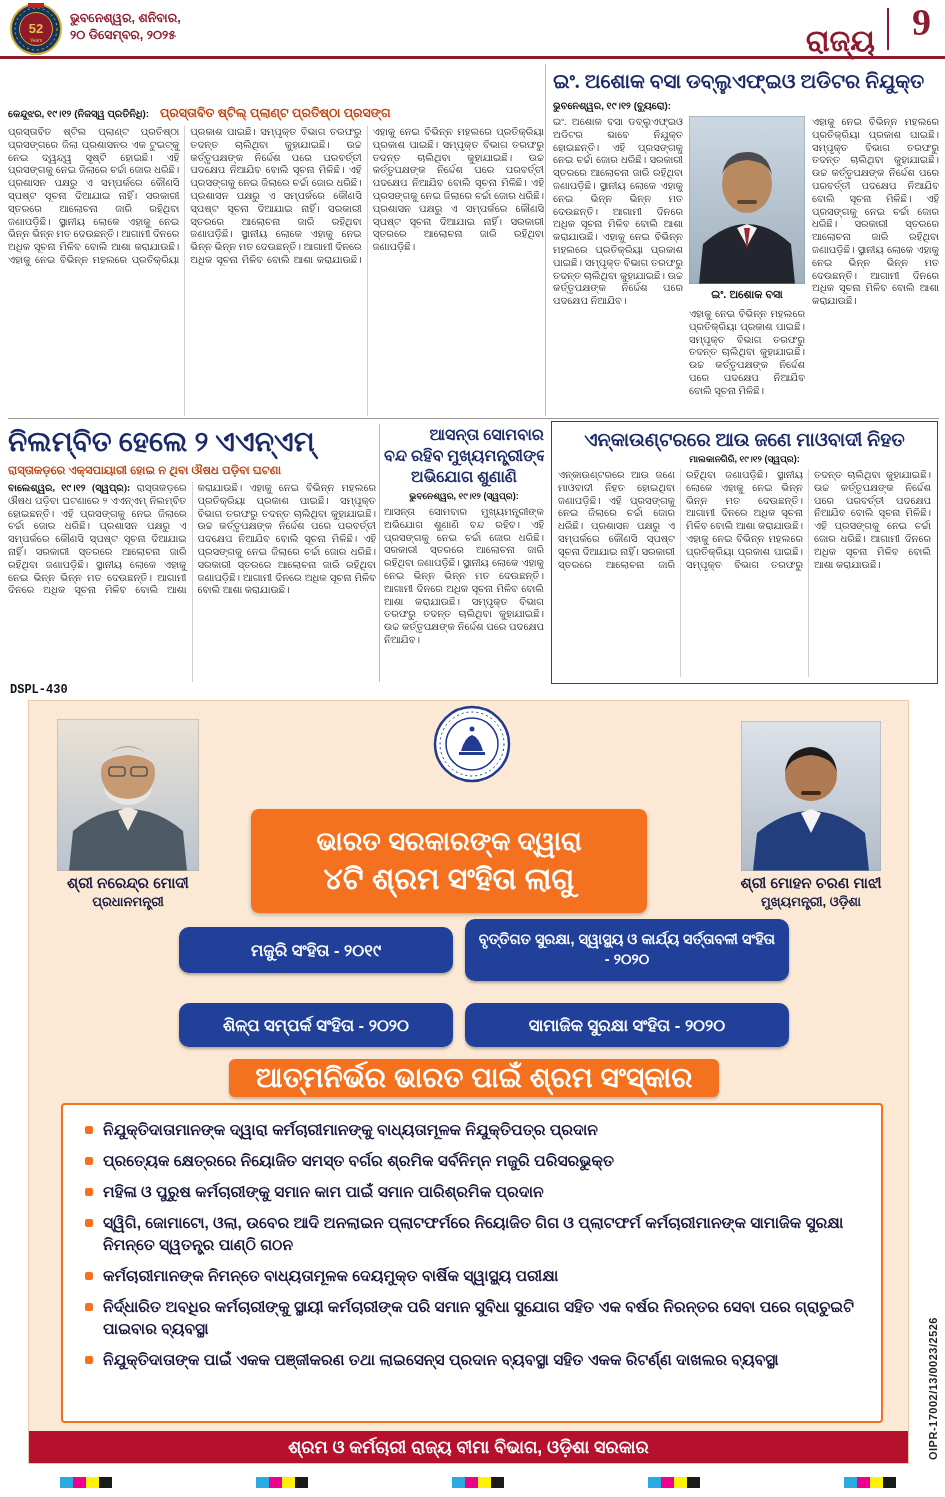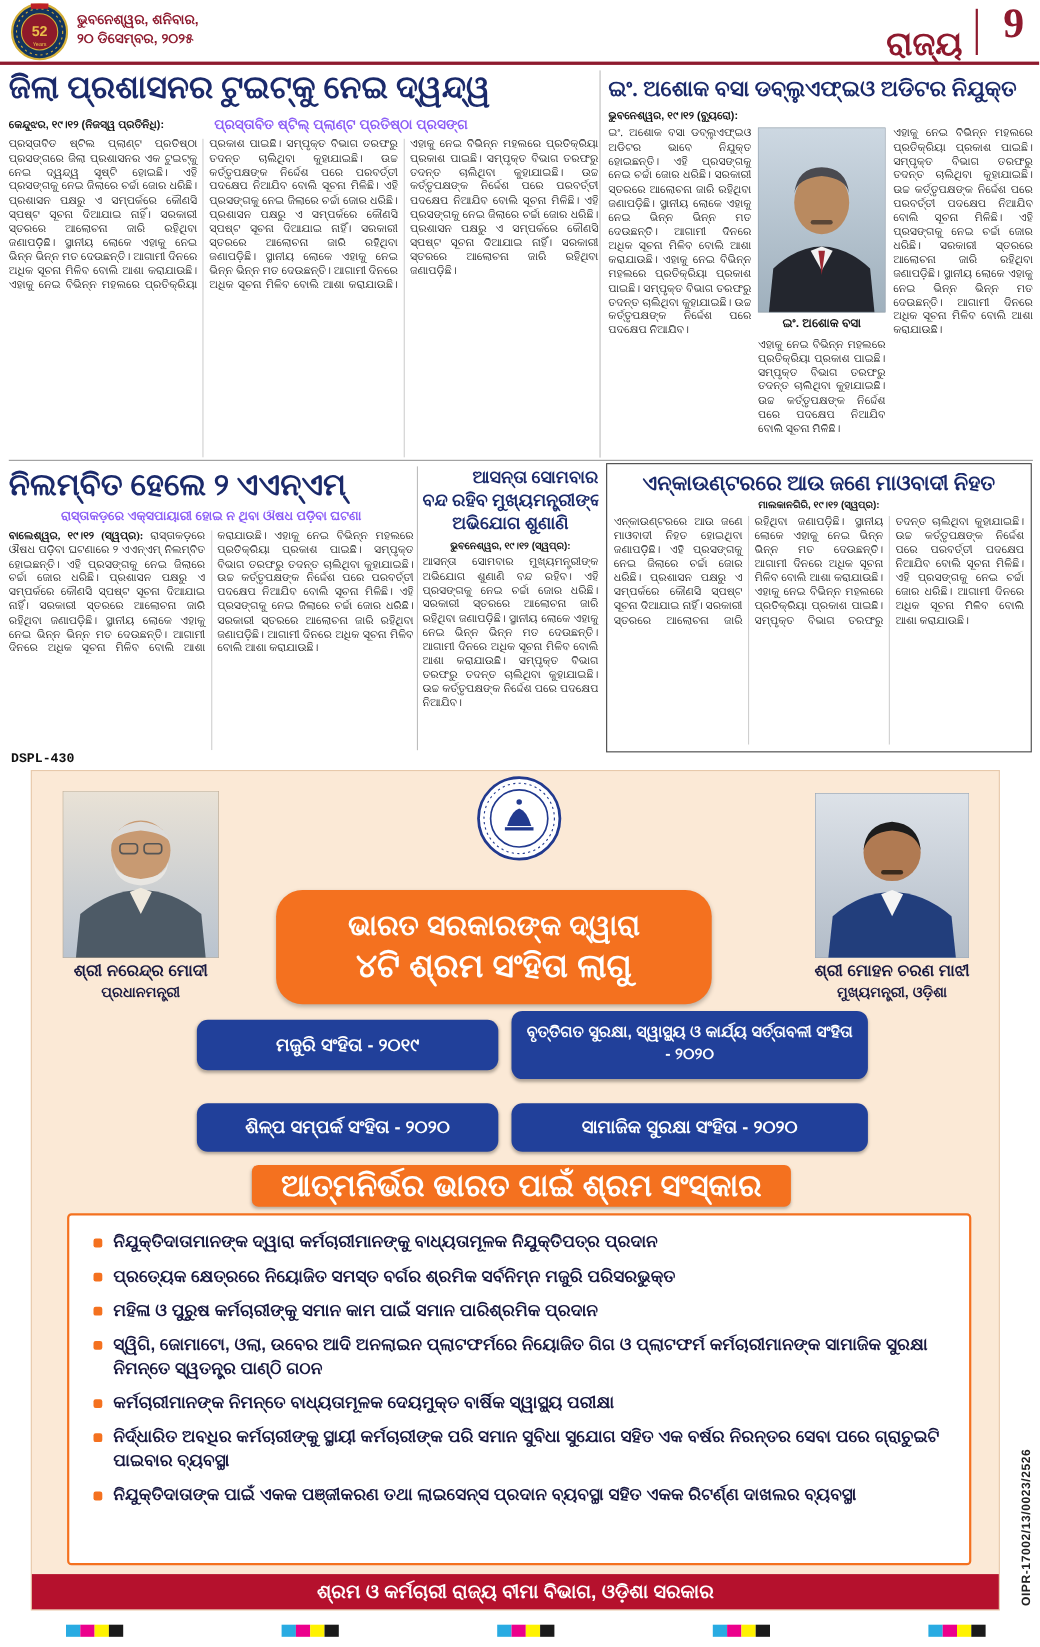--- a/index.html
+++ b/index.html
@@ -10,35 +10,35 @@
   
   .mast-dates{left:70px;top:10px;font-size:12.5px;line-height:17px;font-weight:bold;color:#8e1a2e;}
   .mast-section{right:70px;top:24px;font-size:30px;font-weight:bold;color:#8e1a2e;font-family:"Liberation Serif",serif;}
   .mast-div{right:56px;top:8px;width:2px;height:42px;background:#8e1a2e;}
   .mast-page{right:14px;top:0px;font-size:38px;font-weight:bold;color:#8e1a2e;font-family:"Liberation Serif",serif;}
   .mast-rule{left:0;top:56px;width:945px;height:3px;background:#8e1a2e;}
 
   
   .hl{font-weight:bold;color:#1b2a6b;font-family:"Liberation Serif",serif;white-space:nowrap;overflow:hidden;}
   .dateline{font-weight:bold;font-size:9.8px;color:#111;}
-  .subhead{font-weight:bold;font-size:12.5px;color:#8b5cf6;text-align:center;white-space:nowrap;overflow:hidden;}
+  .subhead{font-weight:bold;font-size:12.5px;color:#c2410c;white-space:nowrap;overflow:hidden;}
   .body-text{font-size:10px;line-height:12.8px;text-align:justify;color:#1d1d1d;overflow:hidden;
              font-family:"Liberation Serif",serif;}
   .cols3{column-count:3;column-gap:11px;column-rule:1px solid #cfcfcf;}
   .cols2{column-count:2;column-gap:11px;column-rule:1px solid #cfcfcf;}
   .hline{background:#9a9a9a;height:1px;}
   .vline{background:#bdbdbd;width:1px;}
   .photo-caption{font-weight:bold;font-size:11px;text-align:center;color:#111;}
   .maoist-box{border:1.5px solid #444;background:#fff;}
 
   
   .dspl{left:10px;top:683px;font-size:12px;font-weight:bold;color:#111;font-family:Liberation Mono, monospace;}
   .adbox{left:28px;top:700px;width:879px;height:762px;background:#fbe9d6;border:1px solid #e7c9ab;}
   .adbox .abs{position:absolute;}
-  .ad-title{background:#f4711f;border-radius:24px;color:#fff;text-align:center;
+  .ad-title{background:#f4711f;border-radius:8px;color:#fff;text-align:center;
             display:flex;flex-direction:column;justify-content:center;box-shadow:0 2px 4px rgba(0,0,0,.25);}
   .ad-title .l1{font-size:26px;font-weight:bold;line-height:36px;}
   .ad-title .l2{font-size:30px;font-weight:bold;line-height:40px;}
   .code-box{background:#21409a;border-radius:10px;color:#fff;font-weight:bold;text-align:center;
             display:flex;align-items:center;justify-content:center;padding:3px 10px;box-sizing:border-box;
             box-shadow:0 2px 3px rgba(0,0,0,.3);font-size:16.5px;line-height:1.35;}
   .code-box.small{font-size:14.5px;}
   .reform-title{background:#f4711f;border-radius:6px;color:#fff;font-weight:bold;font-size:28px;
                 display:flex;align-items:center;justify-content:center;box-shadow:0 2px 3px rgba(0,0,0,.25);}
   .reform-box{background:#ffffff;border:2px solid #f4711f;border-radius:4px;box-sizing:border-box;padding:14px 22px;}
@@ -77,21 +77,20 @@
   </div>
   <div class="abs mast-dates">
     <div>ଭୁବନେଶ୍ୱର, ଶନିବାର,</div>
     <div>୨୦ ଡିସେମ୍ବର, ୨୦୨୫</div>
   </div>
   <div class="abs mast-section">ରାଜ୍ୟ</div>
   <div class="abs mast-div"></div>
   <div class="abs mast-page">9</div>
   <div class="abs mast-rule"></div>
 
-  <div class="abs hl" style="left:8px;top:62px;width:536px;font-size:29px;line-height:36px;">ଜିଲା ପ୍ରଶାସନର ଟୁଇଟ୍‌କୁ ନେଇ ଦ୍ୱନ୍ଦ୍ୱ</div>
   <div class="abs dateline" style="left:8px;top:108px;width:150px;white-space:nowrap;overflow:hidden;">କେନ୍ଦୁଝର, ୧୯।୧୨ (ନିଜସ୍ୱ ପ୍ରତିନିଧି):</div>
   <div class="abs subhead" style="left:160px;top:106px;width:300px;">ପ୍ରସ୍ତାବିତ ଷ୍ଟିଲ୍ ପ୍ଲାଣ୍ଟ ପ୍ରତିଷ୍ଠା ପ୍ରସଙ୍ଗ</div>
   <div class="abs body-text cols3" style="left:8px;top:126px;width:536px;height:290px;">ପ୍ରସ୍ତାବିତ ଷ୍ଟିଲ ପ୍ଲାଣ୍ଟ ପ୍ରତିଷ୍ଠା ପ୍ରସଙ୍ଗରେ ଜିଲା ପ୍ରଶାସନର ଏକ ଟୁଇଟ୍‌କୁ ନେଇ ଦ୍ୱନ୍ଦ୍ୱ ସୃଷ୍ଟି ହୋଇଛି। ଏହି ପ୍ରସଙ୍ଗକୁ ନେଇ ଜିଲାରେ ଚର୍ଚ୍ଚା ଜୋର ଧରିଛି। ପ୍ରଶାସନ ପକ୍ଷରୁ ଏ ସମ୍ପର୍କରେ କୌଣସି ସ୍ପଷ୍ଟ ସୂଚନା ଦିଆଯାଇ ନାହିଁ। ସରକାରୀ ସ୍ତରରେ ଆଲୋଚନା ଜାରି ରହିଥିବା ଜଣାପଡ଼ିଛି। ସ୍ଥାନୀୟ ଲୋକେ ଏହାକୁ ନେଇ ଭିନ୍ନ ଭିନ୍ନ ମତ ଦେଉଛନ୍ତି। ଆଗାମୀ ଦିନରେ ଅଧିକ ସୂଚନା ମିଳିବ ବୋଲି ଆଶା କରାଯାଉଛି। ଏହାକୁ ନେଇ ବିଭିନ୍ନ ମହଲରେ ପ୍ରତିକ୍ରିୟା ପ୍ରକାଶ ପାଇଛି। ସମ୍ପୃକ୍ତ ବିଭାଗ ତରଫରୁ ତଦନ୍ତ ଚାଲିଥିବା କୁହାଯାଇଛି। ଉଚ୍ଚ କର୍ତ୍ତୃପକ୍ଷଙ୍କ ନିର୍ଦ୍ଦେଶ ପରେ ପରବର୍ତ୍ତୀ ପଦକ୍ଷେପ ନିଆଯିବ ବୋଲି ସୂଚନା ମିଳିଛି। ଏହି ପ୍ରସଙ୍ଗକୁ ନେଇ ଜିଲାରେ ଚର୍ଚ୍ଚା ଜୋର ଧରିଛି। ପ୍ରଶାସନ ପକ୍ଷରୁ ଏ ସମ୍ପର୍କରେ କୌଣସି ସ୍ପଷ୍ଟ ସୂଚନା ଦିଆଯାଇ ନାହିଁ। ସରକାରୀ ସ୍ତରରେ ଆଲୋଚନା ଜାରି ରହିଥିବା ଜଣାପଡ଼ିଛି। ସ୍ଥାନୀୟ ଲୋକେ ଏହାକୁ ନେଇ ଭିନ୍ନ ଭିନ୍ନ ମତ ଦେଉଛନ୍ତି। ଆଗାମୀ ଦିନରେ ଅଧିକ ସୂଚନା ମିଳିବ ବୋଲି ଆଶା କରାଯାଉଛି। ଏହାକୁ ନେଇ ବିଭିନ୍ନ ମହଲରେ ପ୍ରତିକ୍ରିୟା ପ୍ରକାଶ ପାଇଛି। ସମ୍ପୃକ୍ତ ବିଭାଗ ତରଫରୁ ତଦନ୍ତ ଚାଲିଥିବା କୁହାଯାଇଛି। ଉଚ୍ଚ କର୍ତ୍ତୃପକ୍ଷଙ୍କ ନିର୍ଦ୍ଦେଶ ପରେ ପରବର୍ତ୍ତୀ ପଦକ୍ଷେପ ନିଆଯିବ ବୋଲି ସୂଚନା ମିଳିଛି। ଏହି ପ୍ରସଙ୍ଗକୁ ନେଇ ଜିଲାରେ ଚର୍ଚ୍ଚା ଜୋର ଧରିଛି। ପ୍ରଶାସନ ପକ୍ଷରୁ ଏ ସମ୍ପର୍କରେ କୌଣସି ସ୍ପଷ୍ଟ ସୂଚନା ଦିଆଯାଇ ନାହିଁ। ସରକାରୀ ସ୍ତରରେ ଆଲୋଚନା ଜାରି ରହିଥିବା ଜଣାପଡ଼ିଛି।</div>
 
   <div class="abs vline" style="left:545px;top:64px;height:352px;"></div>
 
   <div class="abs hl" style="left:553px;top:68px;width:386px;font-size:20px;line-height:26px;">ଇଂ. ଅଶୋକ ବସା ଡବ୍ଲୁଏଫ୍‌ଇଓ ଅଡିଟର ନିଯୁକ୍ତ</div>
   <div class="abs dateline" style="left:553px;top:100px;width:140px;white-space:nowrap;overflow:hidden;">ଭୁବନେଶ୍ୱର, ୧୯।୧୨ (ବ୍ୟୁରୋ):</div>
   <div class="abs body-text" style="left:553px;top:116px;width:130px;height:300px;">ଇଂ. ଅଶୋକ ବସା ଡବ୍ଲୁଏଫ୍‌ଇଓ ଅଡିଟର ଭାବେ ନିଯୁକ୍ତ ହୋଇଛନ୍ତି। ଏହି ପ୍ରସଙ୍ଗକୁ ନେଇ ଚର୍ଚ୍ଚା ଜୋର ଧରିଛି। ସରକାରୀ ସ୍ତରରେ ଆଲୋଚନା ଜାରି ରହିଥିବା ଜଣାପଡ଼ିଛି। ସ୍ଥାନୀୟ ଲୋକେ ଏହାକୁ ନେଇ ଭିନ୍ନ ଭିନ୍ନ ମତ ଦେଉଛନ୍ତି। ଆଗାମୀ ଦିନରେ ଅଧିକ ସୂଚନା ମିଳିବ ବୋଲି ଆଶା କରାଯାଉଛି। ଏହାକୁ ନେଇ ବିଭିନ୍ନ ମହଲରେ ପ୍ରତିକ୍ରିୟା ପ୍ରକାଶ ପାଇଛି। ସମ୍ପୃକ୍ତ ବିଭାଗ ତରଫରୁ ତଦନ୍ତ ଚାଲିଥିବା କୁହାଯାଇଛି। ଉଚ୍ଚ କର୍ତ୍ତୃପକ୍ଷଙ୍କ ନିର୍ଦ୍ଦେଶ ପରେ ପଦକ୍ଷେପ ନିଆଯିବ।</div>
 

